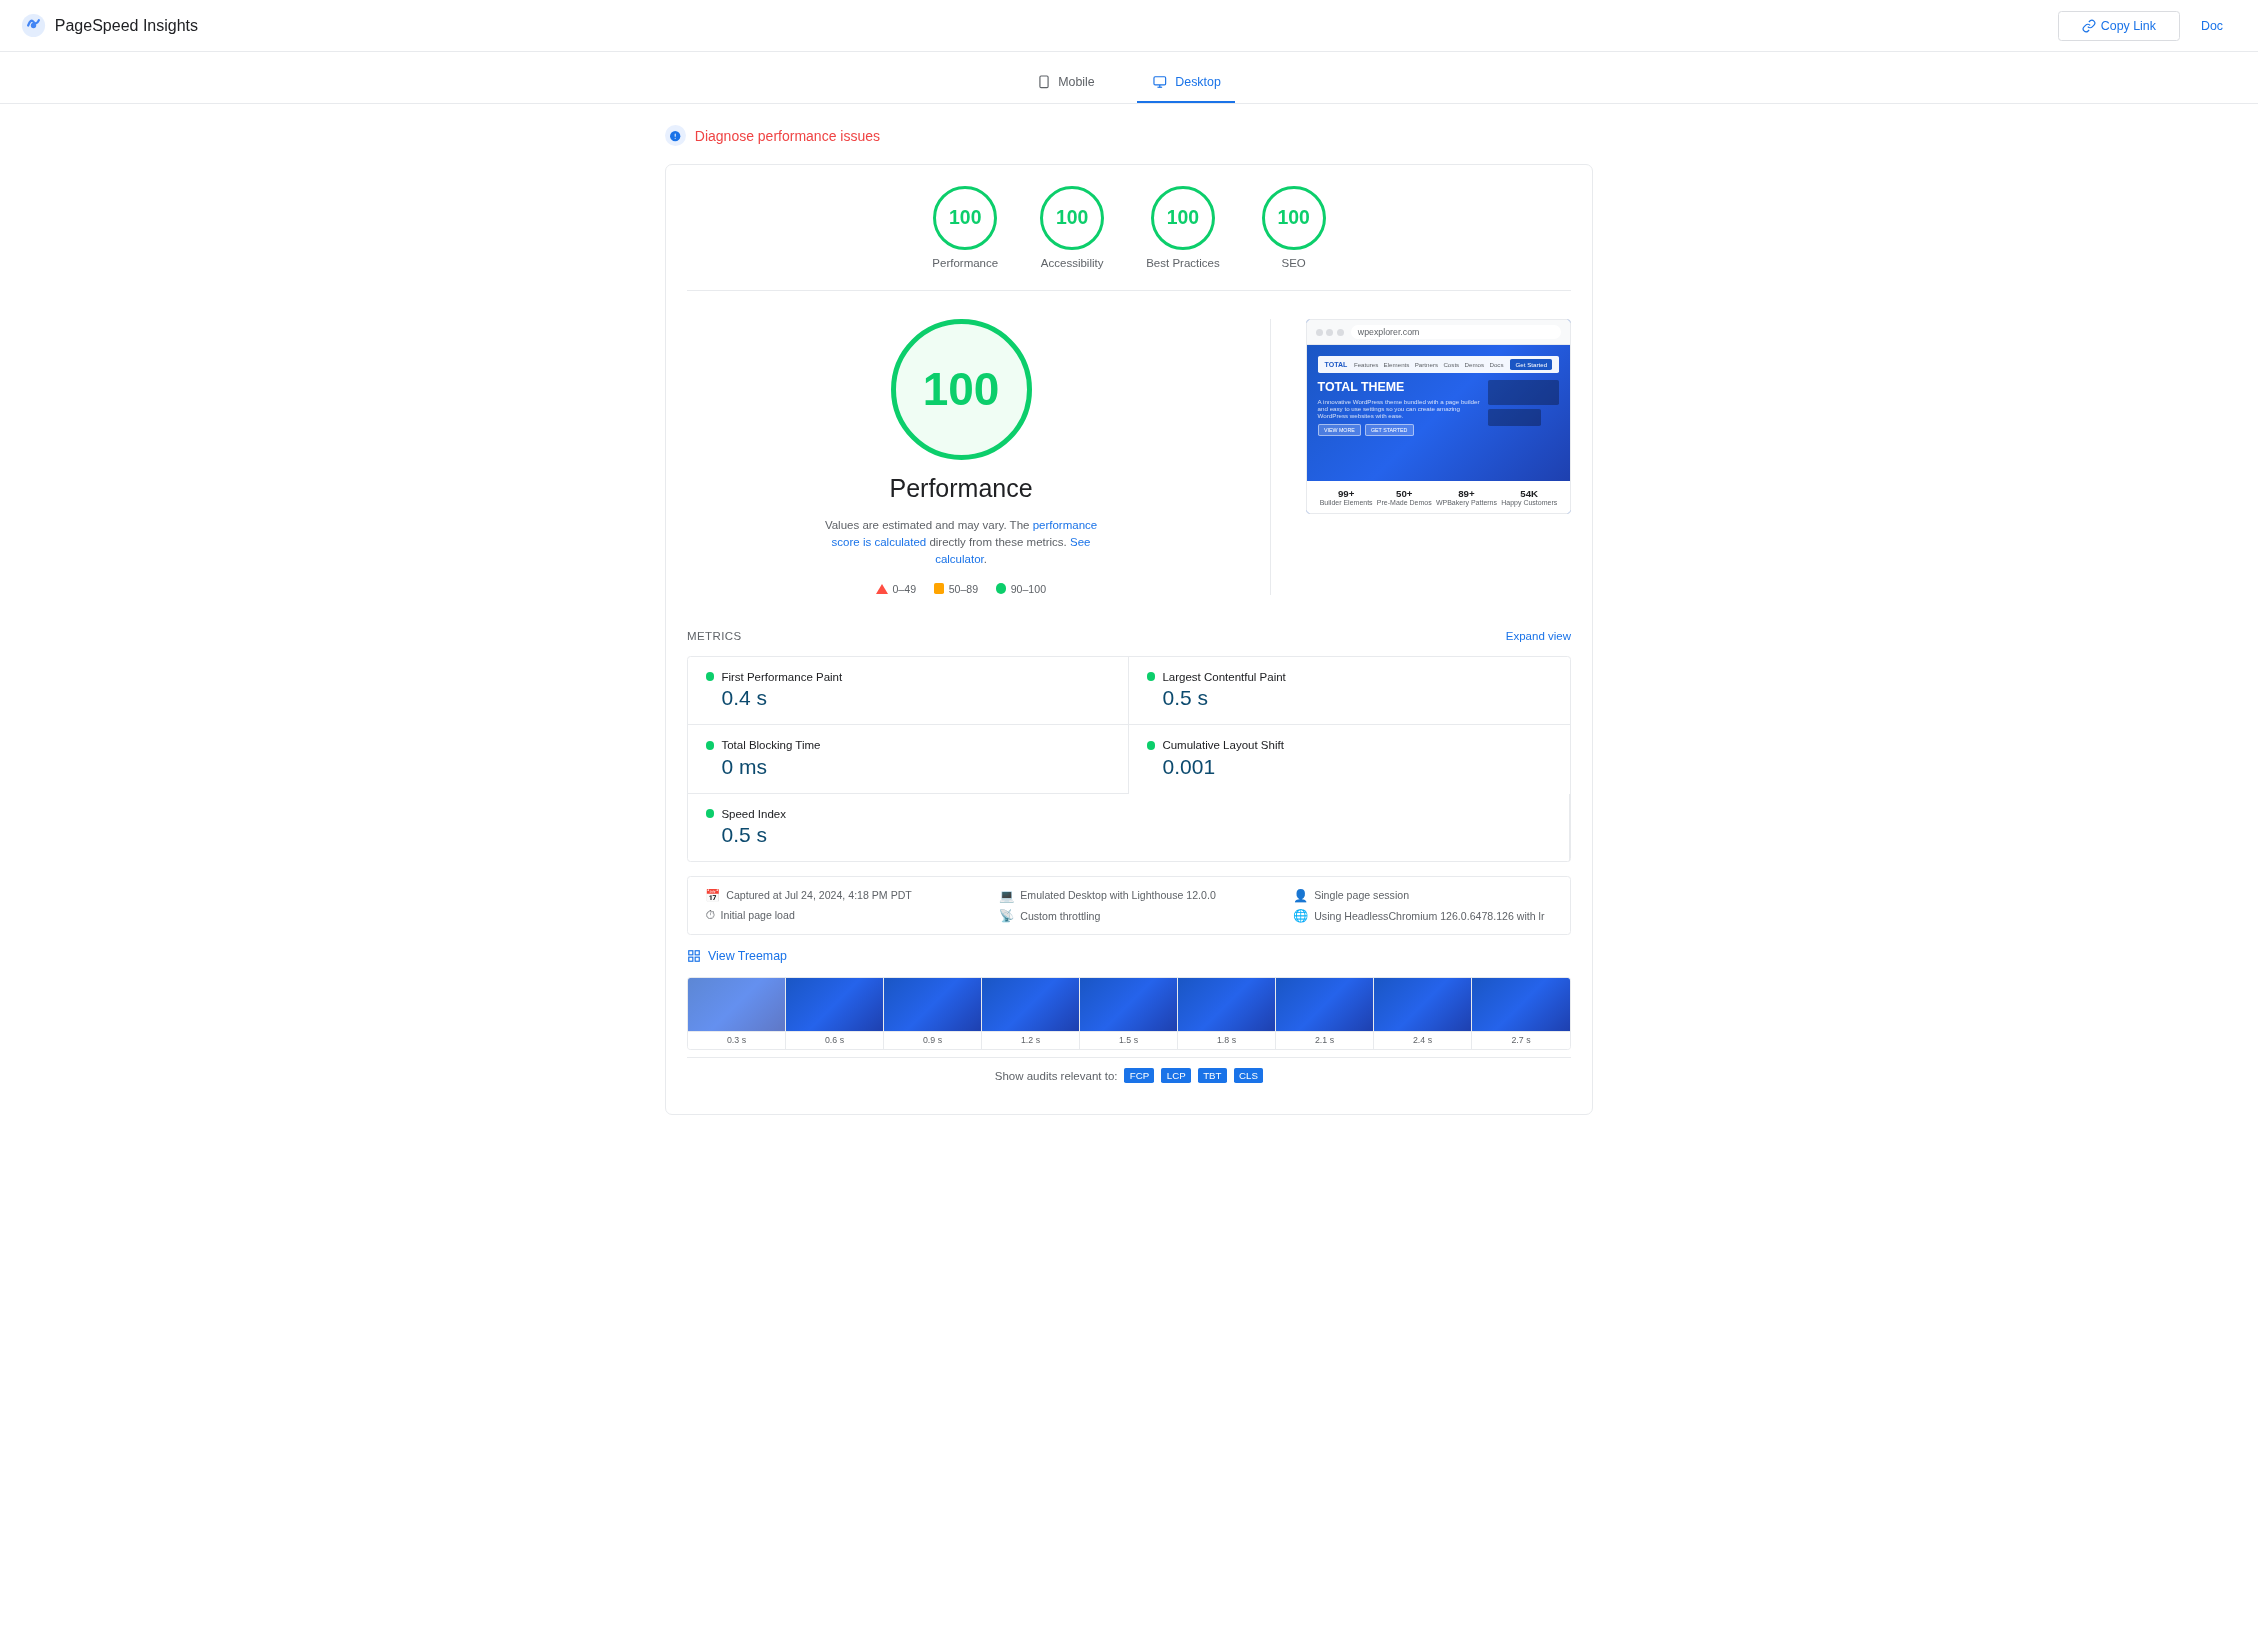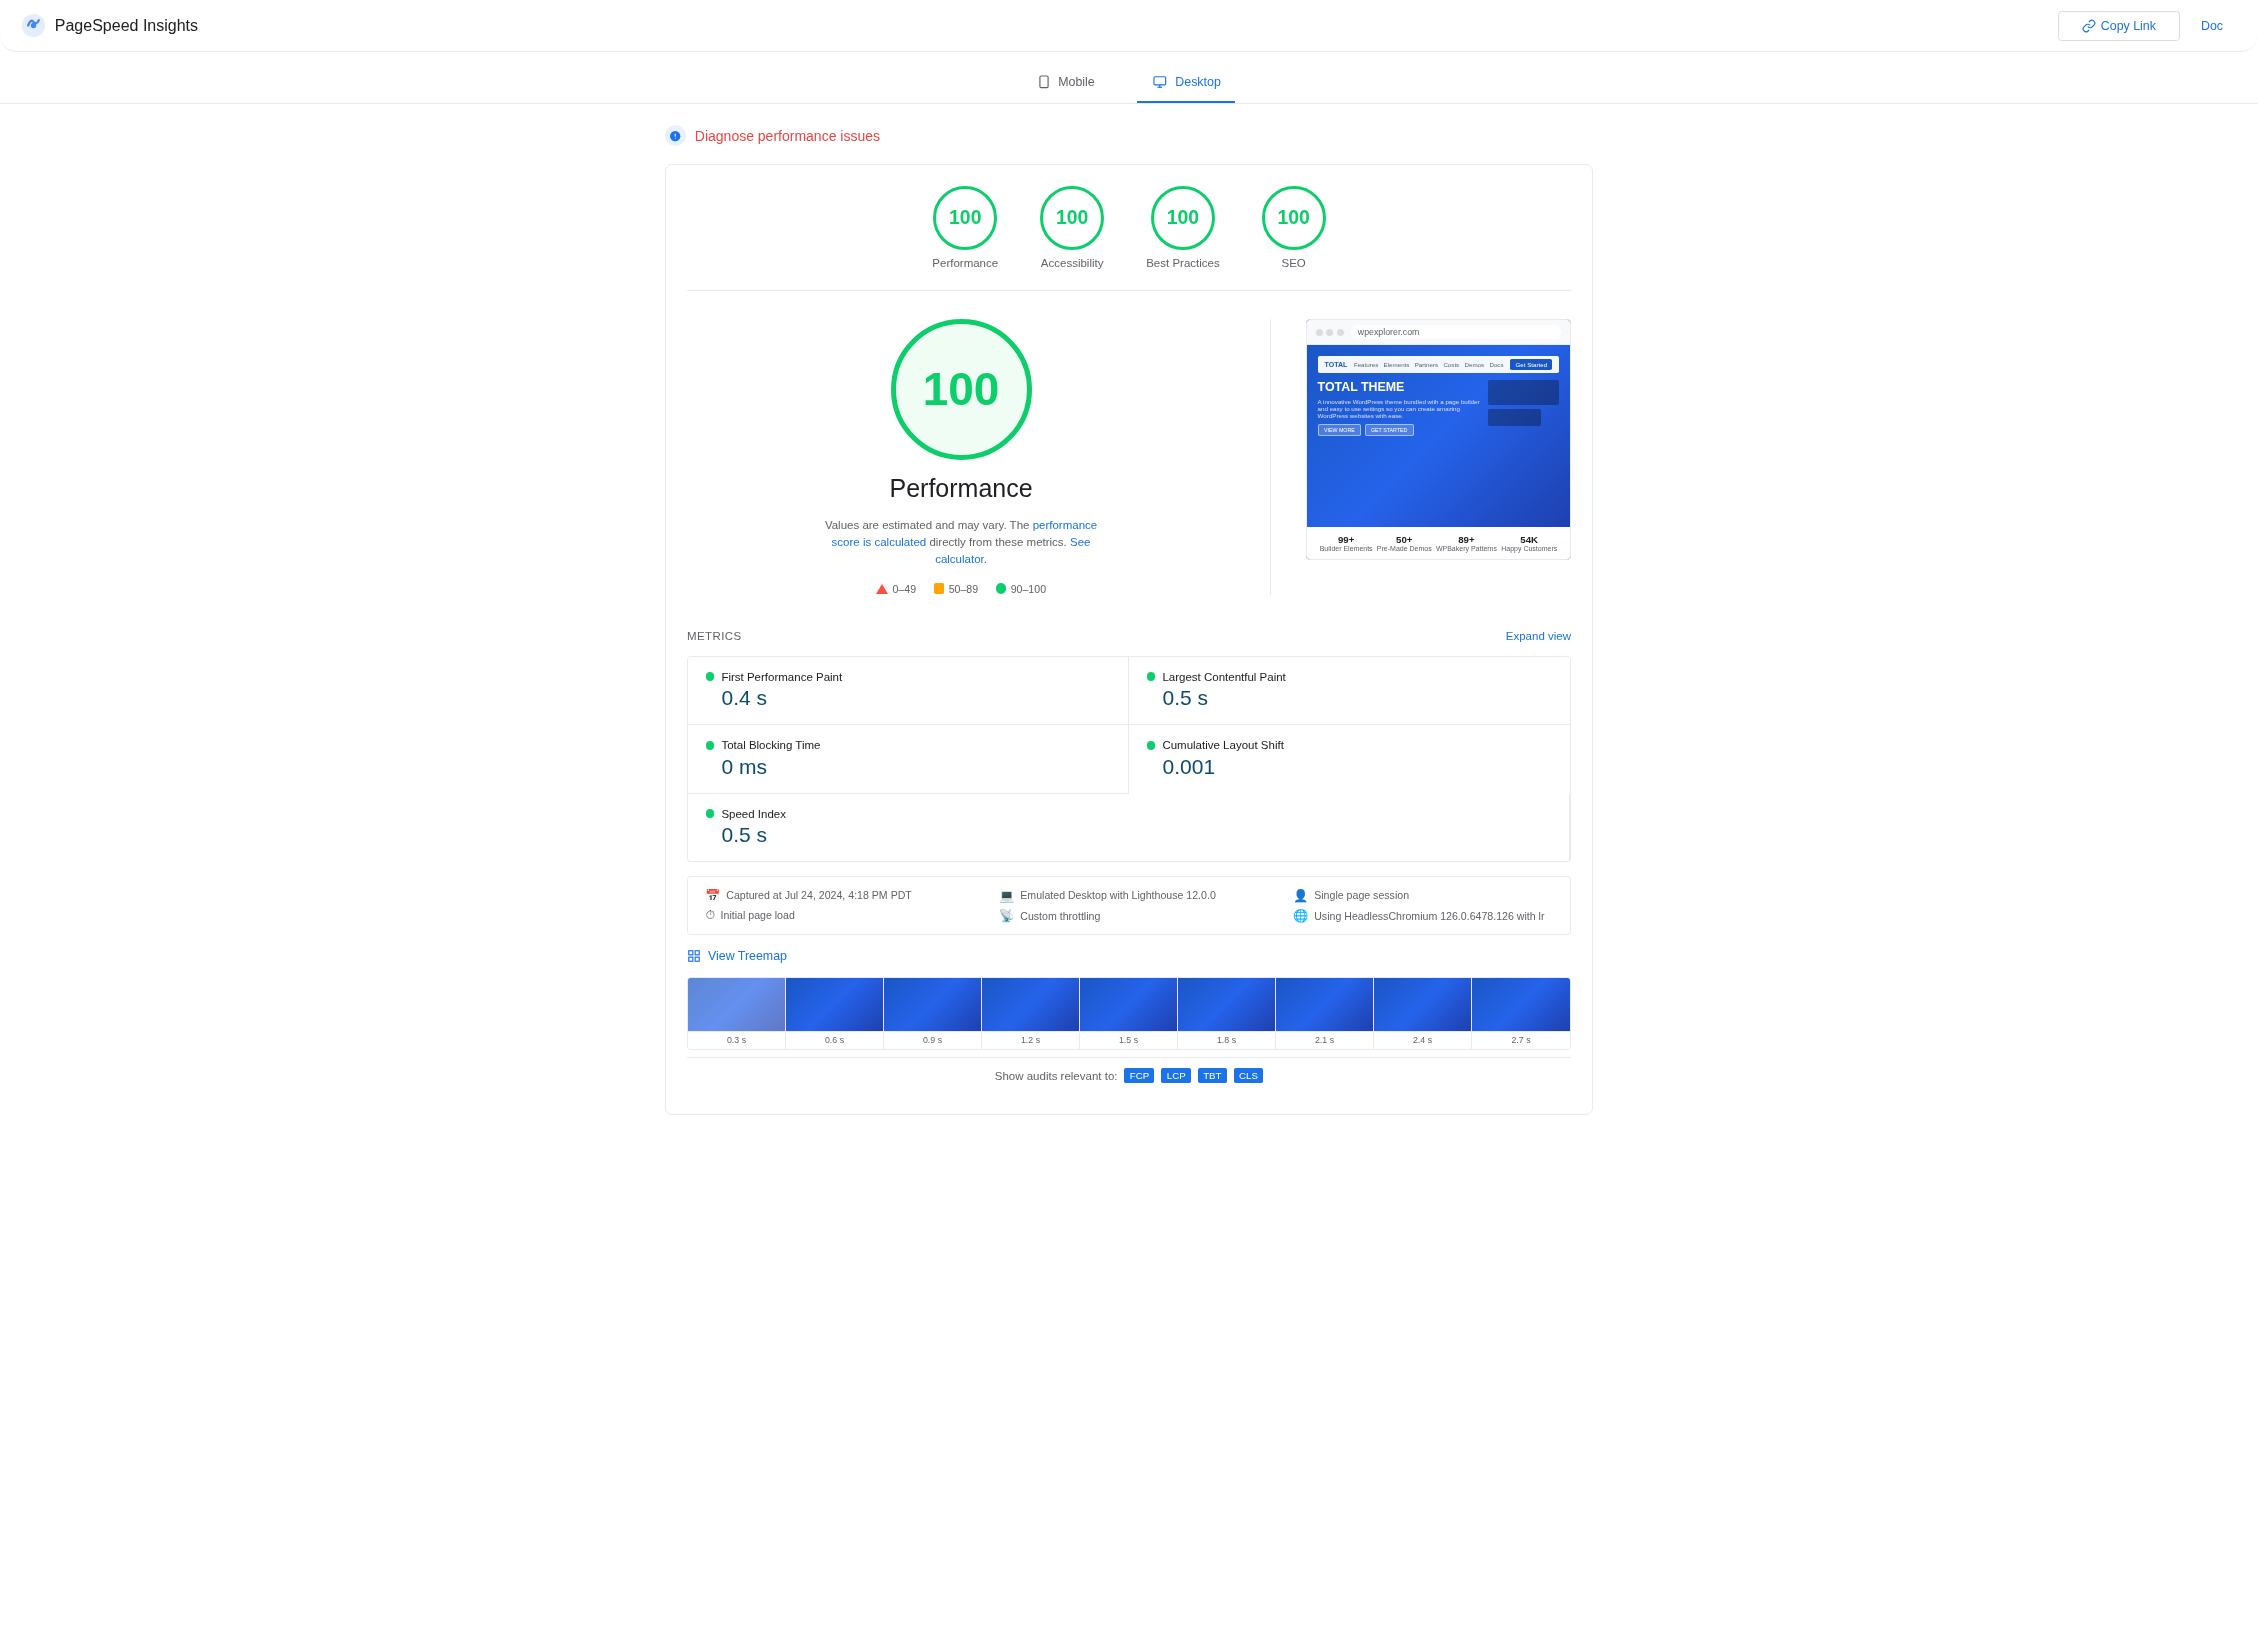--- a/index.html
+++ b/index.html
@@ -9,21 +9,20 @@
     .header {
       display: flex;
       align-items: center;
       justify-content: space-between;
       padding: 10.6px 21px;
       border-bottom: 0.9px solid #e8eaed;
       position: sticky;
       top: 0;
       background: #fff;
       z-index: 100;
-      border-radius: 17px;
     }
     .header-left { display: flex; align-items: center; gap: 8.8px; }
     .logo-icon { width: 25px; height: 25px; }
     .app-title { font-size: 16px; font-weight: 400; color: #202124; }
     .header-right { display: flex; align-items: center; gap: 7px; }
     .copy-link-btn {
       display: flex; align-items: center; gap: 5.3px;
       padding: 7px 23px;
       border: 0.9px solid #dadce0;
       border-radius: 3.5px;
@@ -195,21 +194,21 @@
       gap: 7px;
       border-bottom: 0.9px solid #e8eaed;
       font-size: 9.7px;
       color: #5f6368;
     }
     .browser-dots { display: flex; gap: 3.5px; }
     .browser-dot { width: 7px; height: 7px; border-radius: 50%; background: #dadce0; }
     .browser-nav { flex: 1; background: #fff; border-radius: 8.8px; padding: 1.8px 7px; font-size: 8.8px; color: #5f6368; }
     .screenshot-content {
       background: linear-gradient(135deg, #1a56c4 0%, #2563eb 50%, #1e40af 100%);
-      height: 182px;
+      height: 136px;
       position: relative;
       overflow: hidden;
       padding: 10.6px;
     }
     .screenshot-nav {
       background: rgba(255,255,255,0.95);
       border-radius: 1.8px;
       padding: 3.5px 7px;
       display: flex;
       align-items: center;

